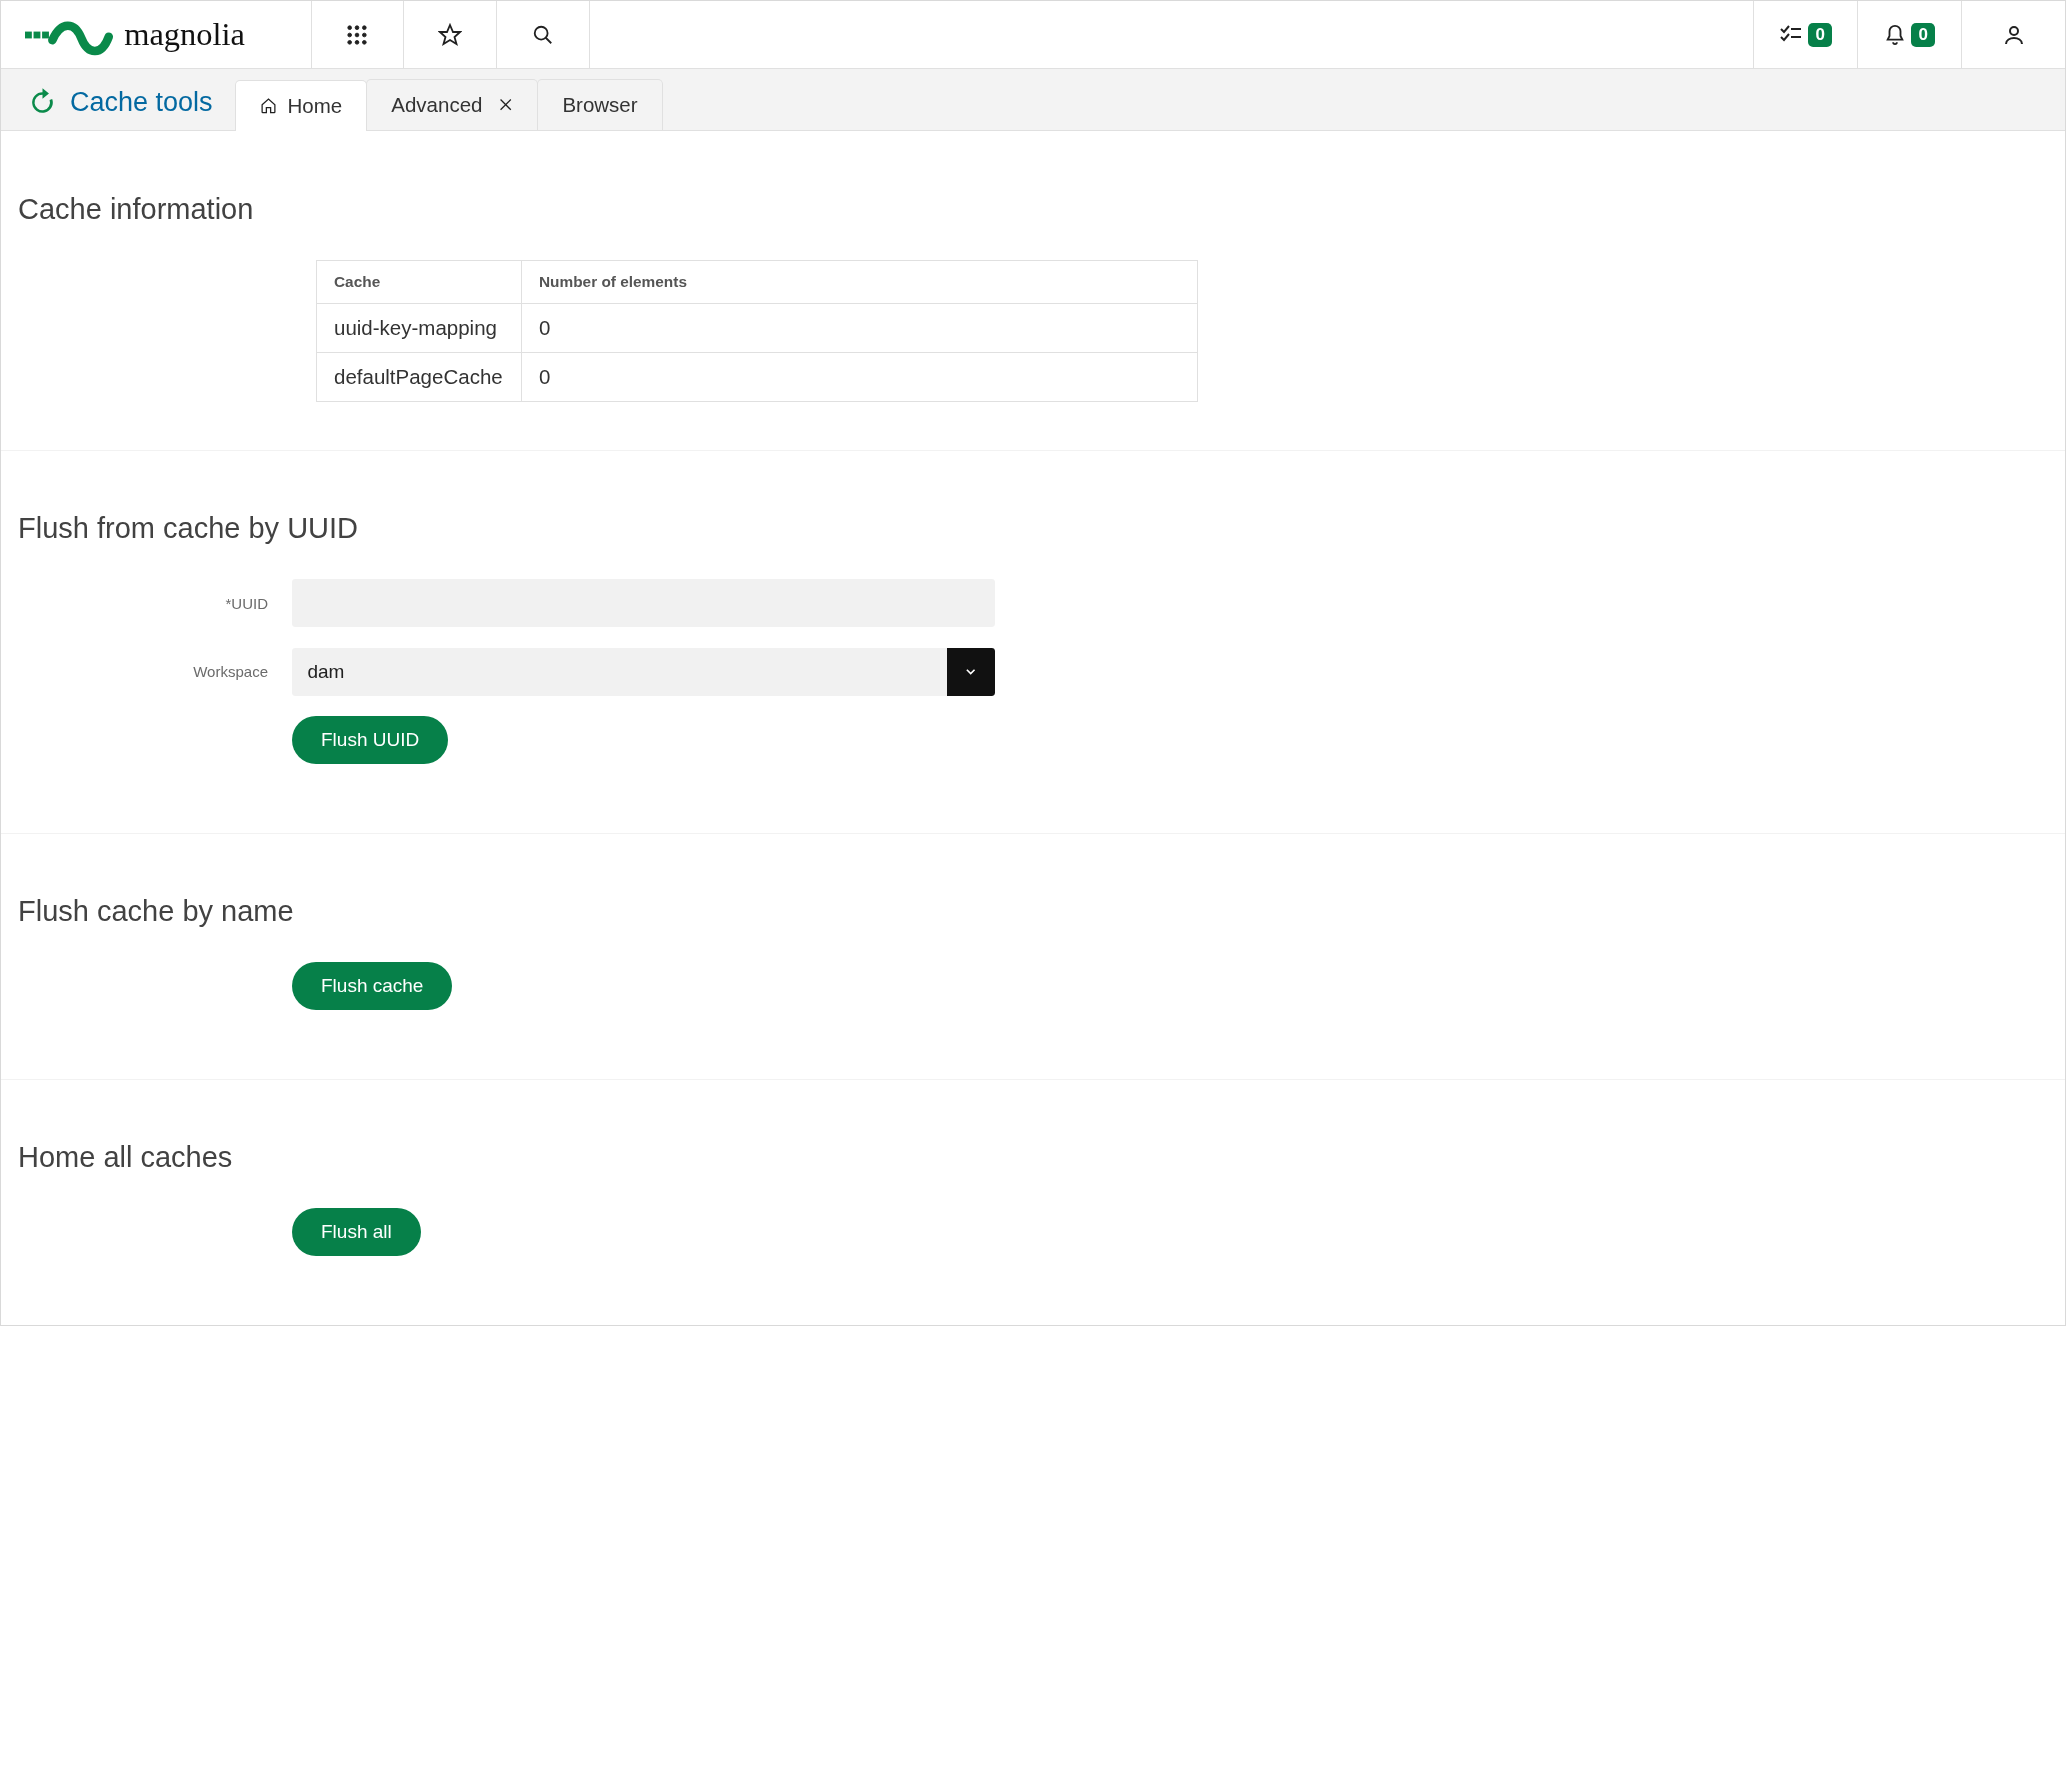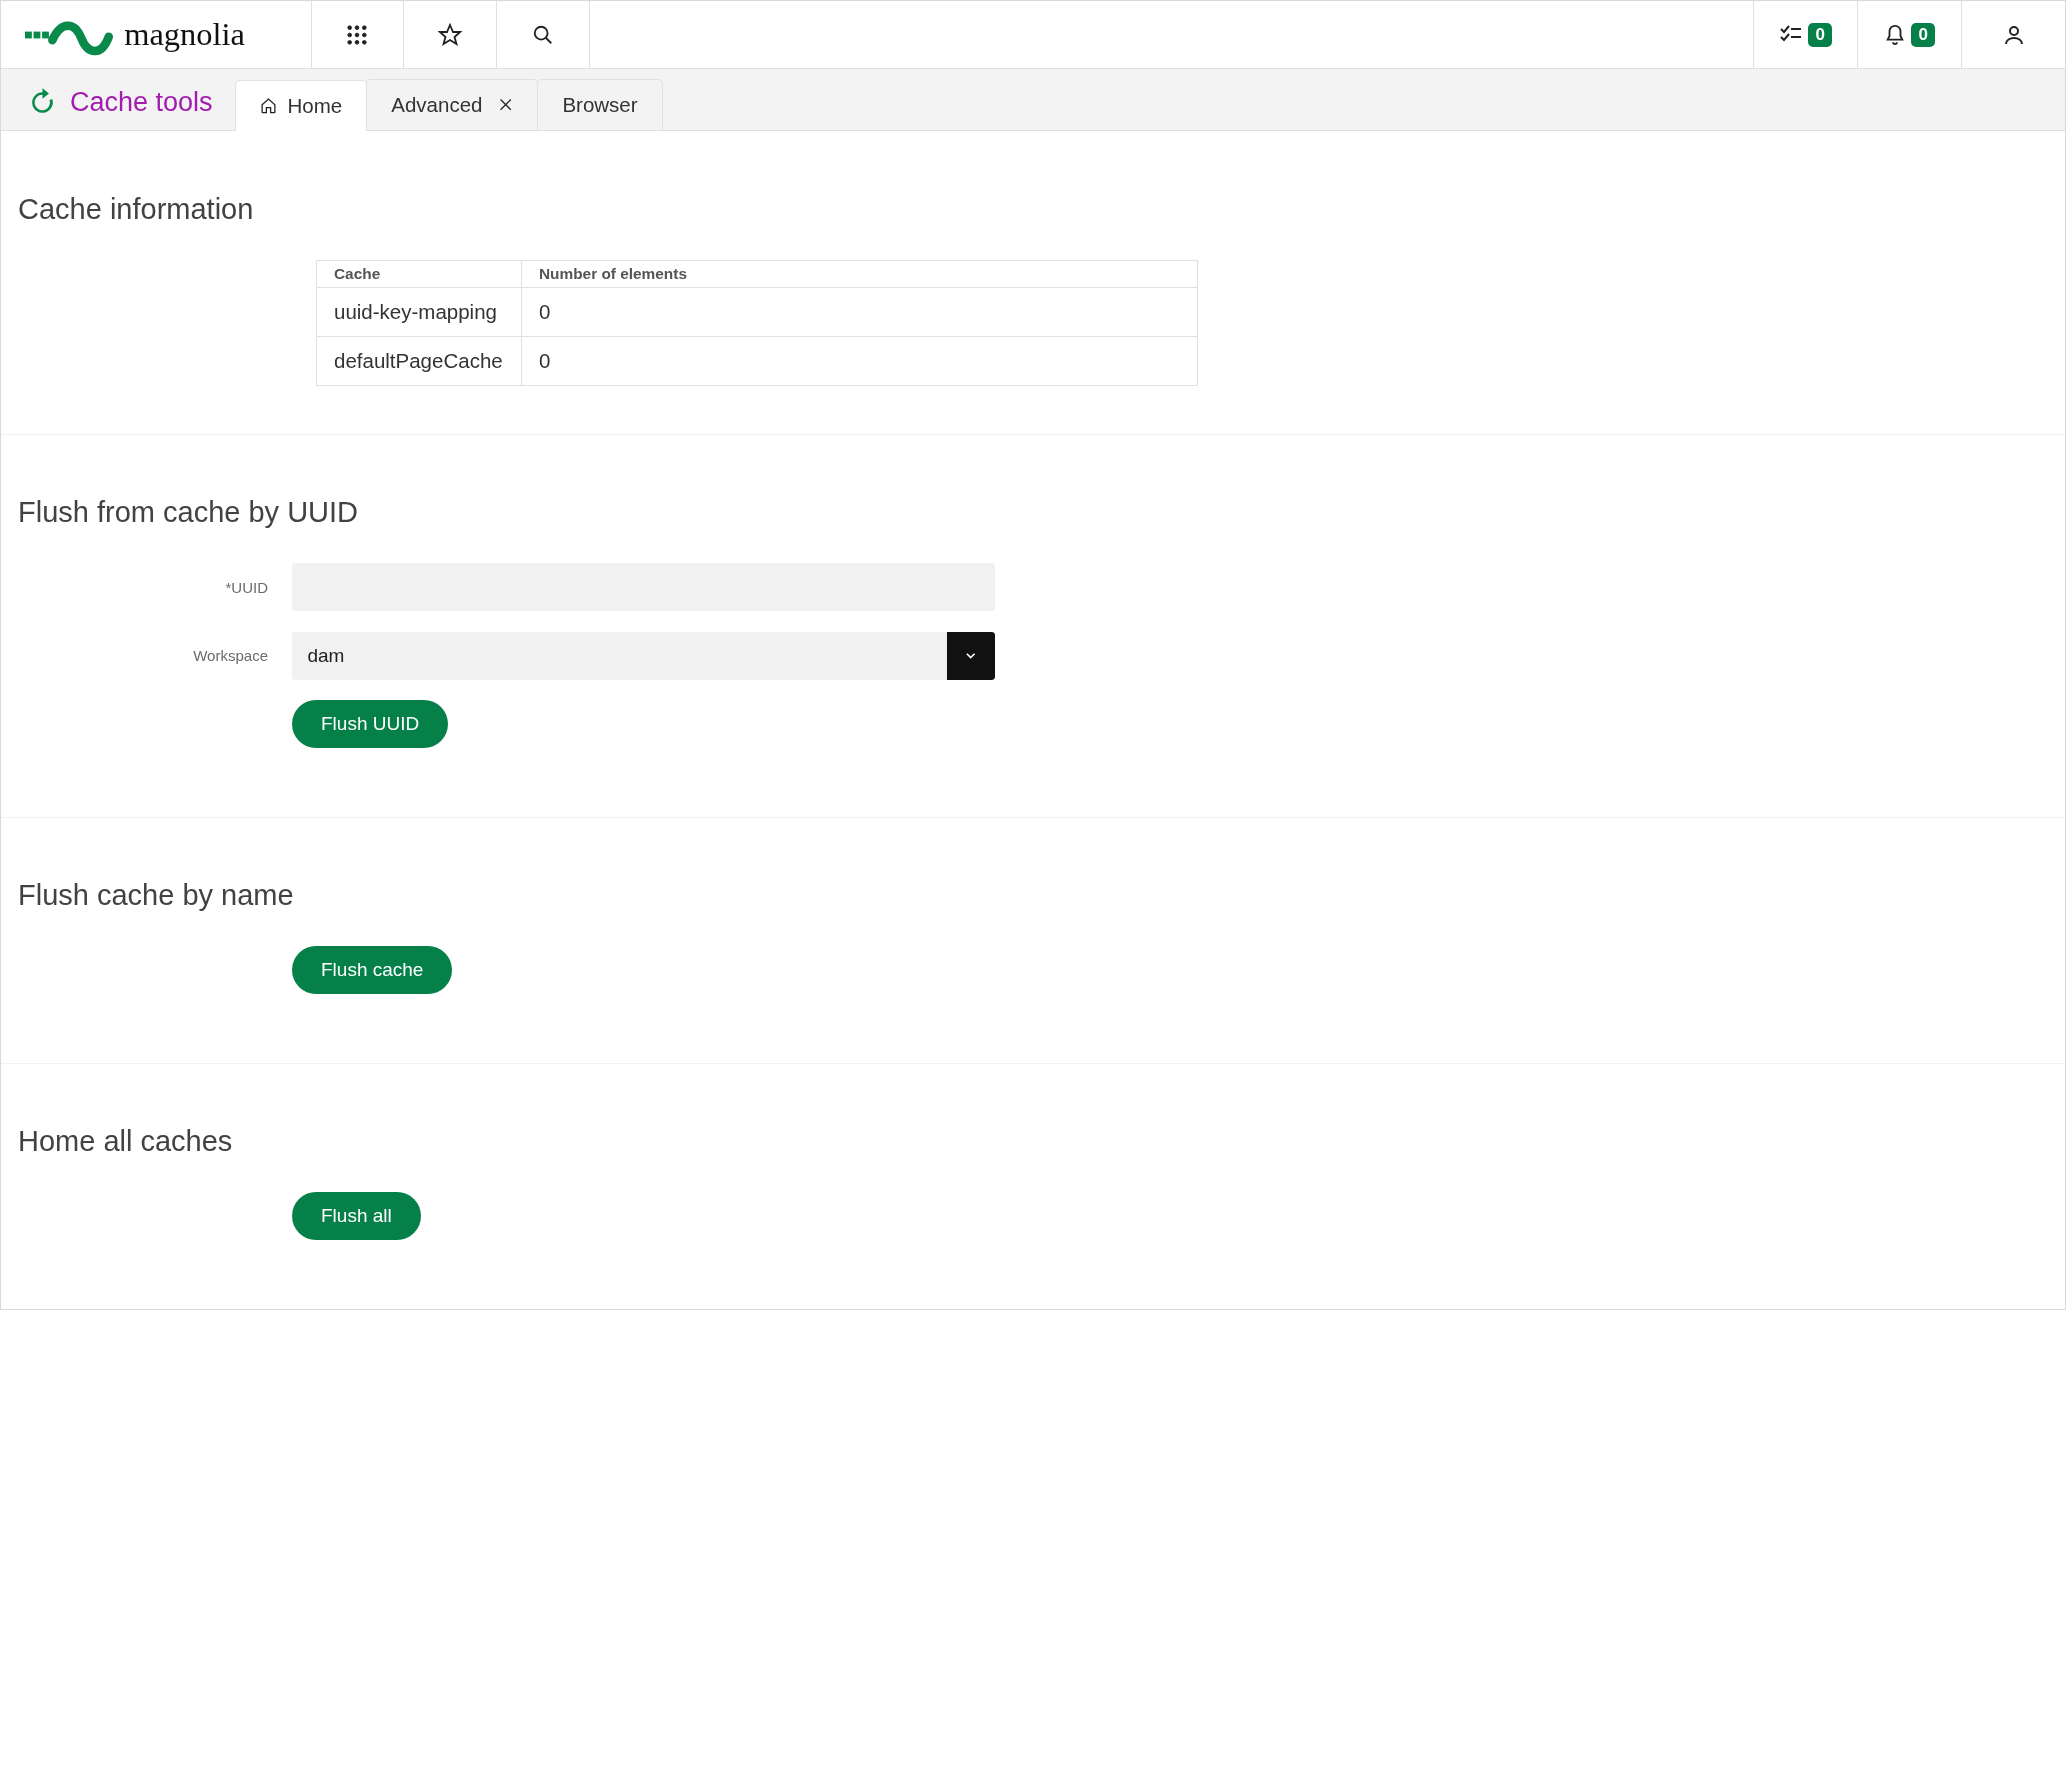--- a/index.html
+++ b/index.html
@@ -16,21 +16,21 @@
   .hdr-btn { width:92px; display:flex; align-items:center; justify-content:center; cursor:pointer; }
   .hdr-btn svg { stroke:#212121; }
   .hdr-spacer { flex:1; }
 
   .hdr-right { display:flex; align-items:stretch; }
   .hdr-right .hdr-btn { width:103px; position:relative; }
   .badge { display:inline-flex; align-items:center; justify-content:center; min-width:24px; height:24px; border-radius:5.1px; background:#068049; color:#fff; font-size:17px; font-weight:600; margin-left:5.1px; }
 
   
   .subheader { background:#f3f3f3; border-bottom:0.9px solid #e0e0e0; display:flex; align-items:flex-end; padding:0 12px 0 26px; height:62px; }
-  .app-title { display:flex; align-items:center; gap:12px; font-size:27px; color:#a21caf; padding-bottom:12px; margin-right:26px; }
+  .app-title { display:flex; align-items:center; gap:12px; font-size:27px; color:#0369a1; padding-bottom:12px; margin-right:26px; }
   .app-title svg { }
 
   .tabs { display:flex; align-items:center; gap:0; margin-left: -3.4px; }
   .tab { padding:0 24px; height:51px; display:flex; align-items:center; gap:10.3px; font-size:20.5px; color:#333; background:#f3f3f3; border:0.9px solid #e0e0e0; border-bottom:none; border-radius:5.1px 5.1px 0 0; margin-right:-0.9px; cursor:pointer; }
   .tab.active { background:#fff; border-color:#e0e0e0; position:relative; top:0.9px; }
   .tab .close { margin-left:5.1px; }
 
   
   .content { padding:0; }
   .section { padding:41px 0 48px 0; border-top:0.9px solid #f2f2f2; }
@@ -46,21 +46,21 @@
   .select-value { flex:1; height:48px; background:#f1f1f1; border-radius:3.4px 0 0 3.4px; display:flex; align-items:center; padding:0 15.4px; font-size:19px; }
   .select-btn { width:48px; height:48px; background:#111; border-radius:0 3.4px 3.4px 0; display:flex; align-items:center; justify-content:center; cursor:pointer; }
 
   .btn-row .label-col {  }
   .btn-green { background:#068049; color:#fff; border:none; border-radius:855px; height:48px; padding:0 29px; font-size:19px; font-weight:500; cursor:pointer; }
   .btn-row .input-col { display:flex; }
 
   
   table.cache-table { border-collapse:collapse; width:882px; margin-left:298px; }
   table.cache-table th, table.cache-table td { border:0.9px solid #e0e0e0; text-align:left; }
-  table.cache-table th { font-size:15.4px; font-weight:600; color:#555; padding:4px 17px; }
+  table.cache-table th { font-size:15.4px; font-weight:600; color:#555; padding:12px 17px; }
   table.cache-table td { font-size:20.5px; color:#333; padding:12px 17px; }
   table.cache-table th:first-child, table.cache-table td:first-child { width:205px; }
 
   .btn-row-indent { margin-left:298px; margin-top:103px; }
 </style>
 </head>
 <body>
 
 <div class="frame">
 

